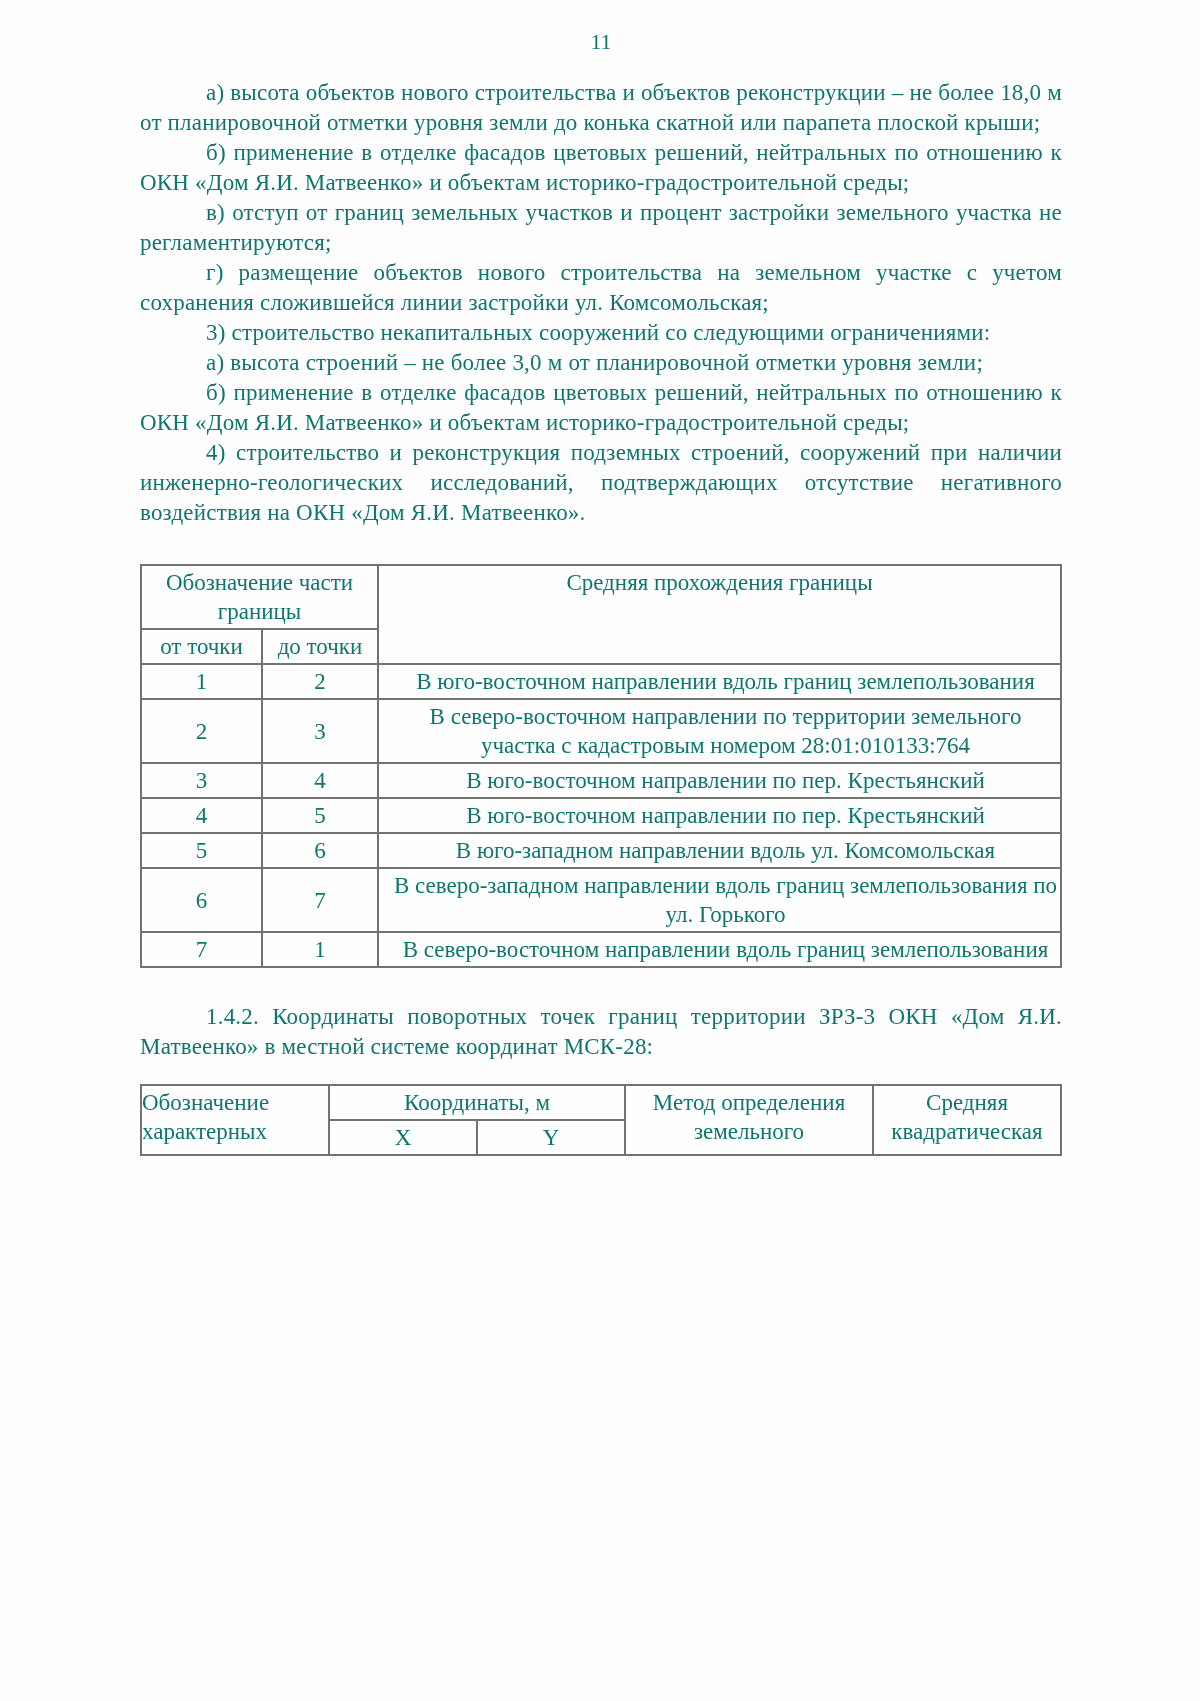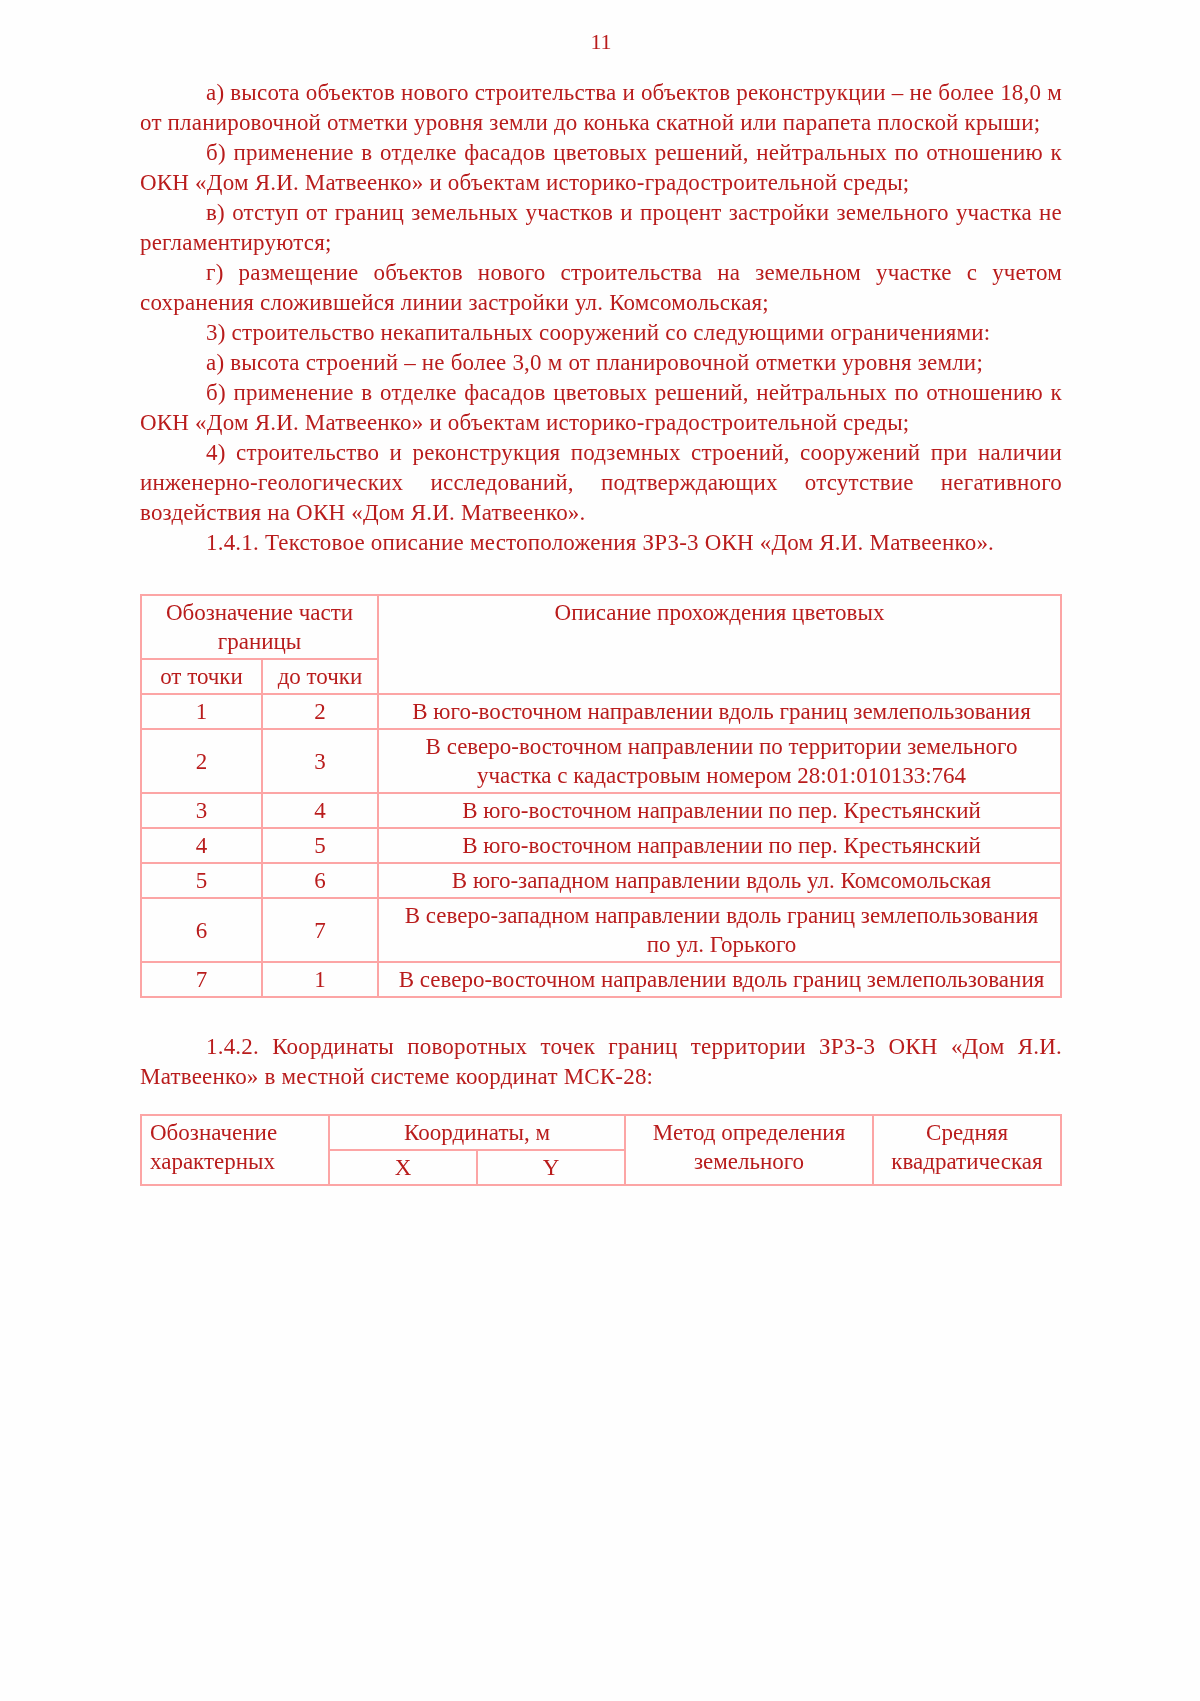--- a/index.html
+++ b/index.html
@@ -7,21 +7,21 @@
     padding: 0;
     background: #ffffff;
   }
   .page {
     position: relative;
     width: 1200px;
     height: 1701px;
     background: #fefefe;
     overflow: hidden;
     font-family: "Liberation Serif", "DejaVu Serif", serif;
-    color: #b91c1c;
+    color: #0f766e;
     box-sizing: border-box;
   }
   .content {
     padding: 28px 138px 0 140px;
     box-sizing: border-box;
   }
   .page-number {
     text-align: center;
     font-size: 22px;
     line-height: 28px;
@@ -36,22 +36,22 @@
     letter-spacing: 0.2px;
   }
   table.doc-table {
     border-collapse: collapse;
     width: 100%;
     font-size: 23px;
     line-height: 29px;
     table-layout: fixed;
   }
   table.doc-table td {
-    border: 2px solid #fca5a5;
-    padding: 2px 8px;
+    border: 2px solid #737373;
+    padding: 2px 0;
     vertical-align: middle;
     overflow: hidden;
   }
   .boundary-table-wrap { margin-top: 36px; }
   .coords-table-wrap { margin-top: 22px; }
   .coords-intro { margin-top: 34px; }
   .cell-center { text-align: center; }
   .cell-top { vertical-align: top !important; }
   .col-from { width: 121px; }
   .col-to { width: 116px; }
@@ -72,34 +72,33 @@
 
     <div class="body-text">
       <p>а) высота объектов нового строительства и объектов реконструкции – не более 18,0 м от планировочной отметки уровня земли до конька скатной или парапета плоской крыши;</p>
       <p>б) применение в отделке фасадов цветовых решений, нейтральных по отношению к ОКН «Дом Я.И. Матвеенко» и объектам историко-градостроительной среды;</p>
       <p>в) отступ от границ земельных участков и процент застройки земельного участка не регламентируются;</p>
       <p>г) размещение объектов нового строительства на земельном участке с учетом сохранения сложившейся линии застройки ул. Комсомольская;</p>
       <p>3) строительство некапитальных сооружений со следующими ограничениями:</p>
       <p>а) высота строений – не более 3,0 м от планировочной отметки уровня земли;</p>
       <p>б) применение в отделке фасадов цветовых решений, нейтральных по отношению к ОКН «Дом Я.И. Матвеенко» и объектам историко-градостроительной среды;</p>
       <p>4) строительство и реконструкция подземных строений, сооружений при наличии инженерно-геологических исследований, подтверждающих отсутствие негативного воздействия на ОКН «Дом Я.И. Матвеенко».</p>
-      <p>1.4.1. Текстовое описание местоположения ЗРЗ-3 ОКН «Дом Я.И. Матвеенко».</p>
     </div>
 
     <div class="boundary-table-wrap">
       <table class="doc-table">
         <colgroup>
           <col class="col-from">
             <col class="col-to">
             <col>
         </colgroup>
         <tbody>
           <tr>
             <td colspan="2" class="cell-center">Обозначение части границы</td>
-            <td rowspan="2" class="cell-center cell-top">Описание прохождения цветовых</td>
+            <td rowspan="2" class="cell-center cell-top">Средняя прохождения границы</td>
           </tr>
           <tr>
             <td class="cell-center">от точки</td>
             <td class="cell-center">до точки</td>
           </tr>
           <tr>
             <td class="cell-center">1</td>
             <td class="cell-center">2</td>
             <td class="desc-cell">В юго-восточном направлении вдоль границ землепользования</td>
           </tr>

